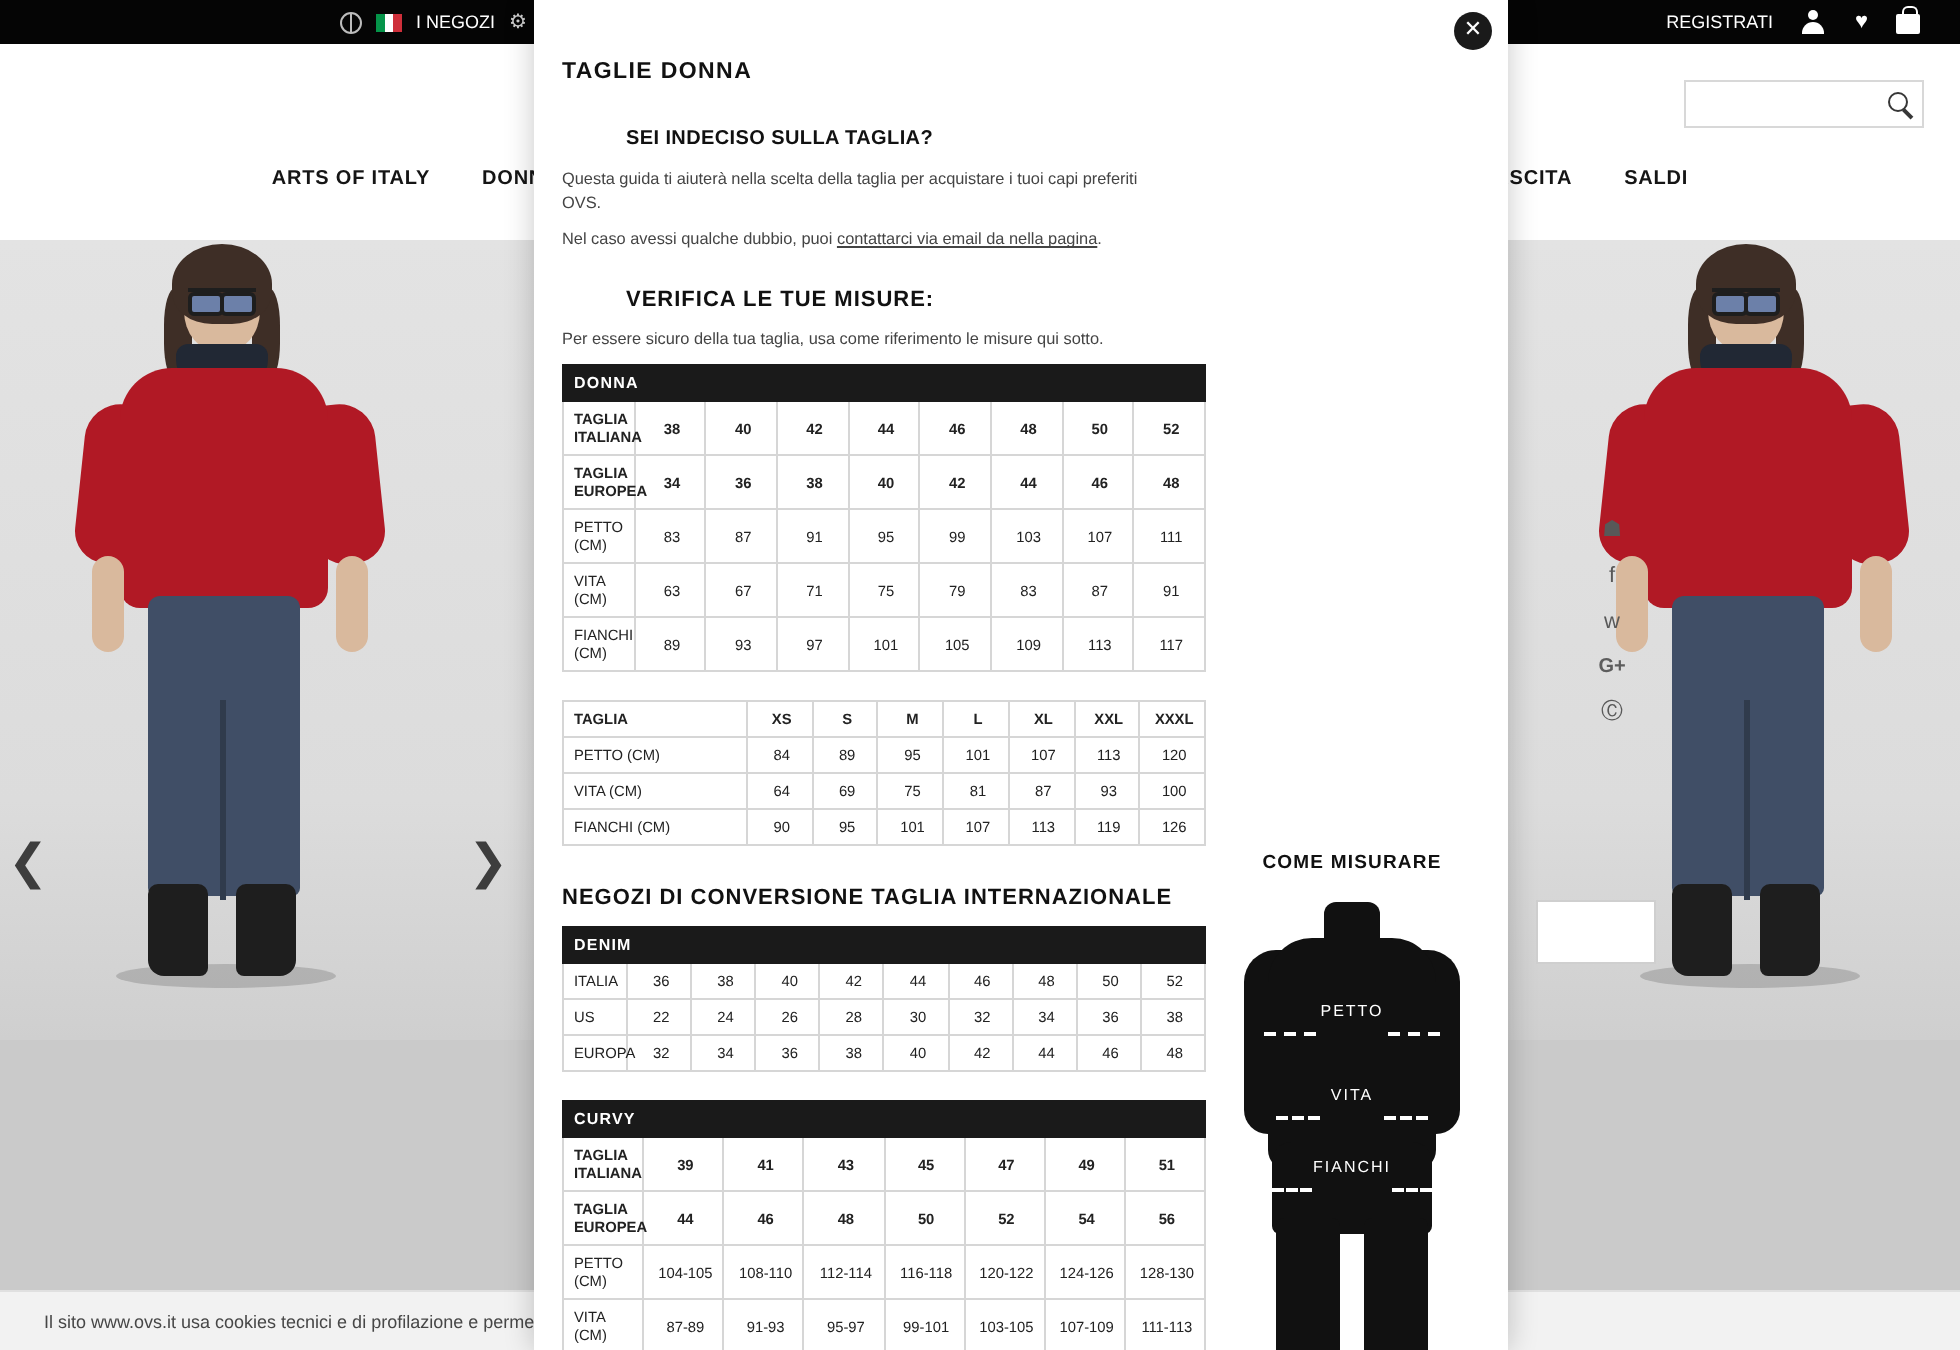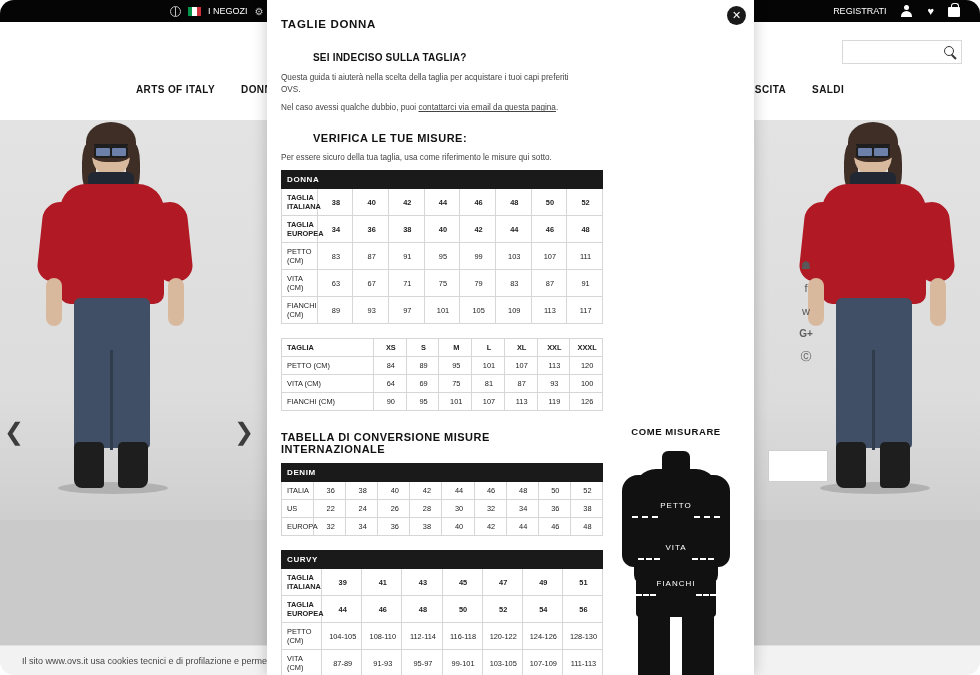--- a/index.html
+++ b/index.html
@@ -8,21 +8,20 @@
     width: 980px; height: 675px;
     overflow: hidden;
     font-family: "Liberation Sans", sans-serif;
     background: #ffffff;
   }
   #page {
     position: relative;
     width: 980px; height: 675px;
     overflow: hidden;
     background: #ffffff;
-    border-radius: 14px;
   }
 
   
   .bg-layer { position: absolute; inset: 0; }
 
   .topbar {
     position: absolute; top: 0; left: 0; width: 980px; height: 22px;
     background: #000; color: #fff;
     display: flex; align-items: center;
     font-size: 9px;
@@ -417,21 +416,21 @@
     <div class="modal-close">✕</div>
 
     <div class="modal-body">
 
       <div class="col-left">
         <div class="modal-title">TAGLIE DONNA</div>
 
         <div class="sec-head">SEI INDECISO SULLA TAGLIA?</div>
         <p class="para">Questa guida ti aiuterà nella scelta della taglia per acquistare i tuoi capi preferiti OVS.</p>
         <p class="para">
-          <span>Nel caso avessi qualche dubbio, puoi </span><a href="#">contattarci via email da questa pagina</a><span>.</span>
+          <span>Nel caso avessi qualche dubbio, puoi </span><a href="#">contattarci via email da nella pagina</a><span>.</span>
         </p>
 
         <div class="sec-head big">VERIFICA LE TUE MISURE:</div>
         <p class="para">Per essere sicuro della tua taglia, usa come riferimento le misure qui sotto.</p>
 
         <table class="sz">
           <tbody>
               <tr class="hdr">
                 <td colspan="9">DONNA</td>
               </tr>
@@ -531,21 +530,21 @@
             <td>95</td>
             <td>101</td>
             <td>107</td>
             <td>113</td>
             <td>119</td>
             <td>126</td>
           </tr>
         </tbody>
           </table>
 
-        <div class="conv-title">TABELLA DI CONVERSIONE MISURE INTERNAZIONALE</div>
+        <div class="conv-title">NEGOZI DI CONVERSIONE TAGLIA INTERNAZIONALE</div>
 
         <table class="sz">
           <tbody>
               <tr class="hdr">
                 <td colspan="10">DENIM</td>
               </tr>
           <tr>
             <td class="lbl">ITALIA</td>
             <td>36</td>
             <td>38</td>

